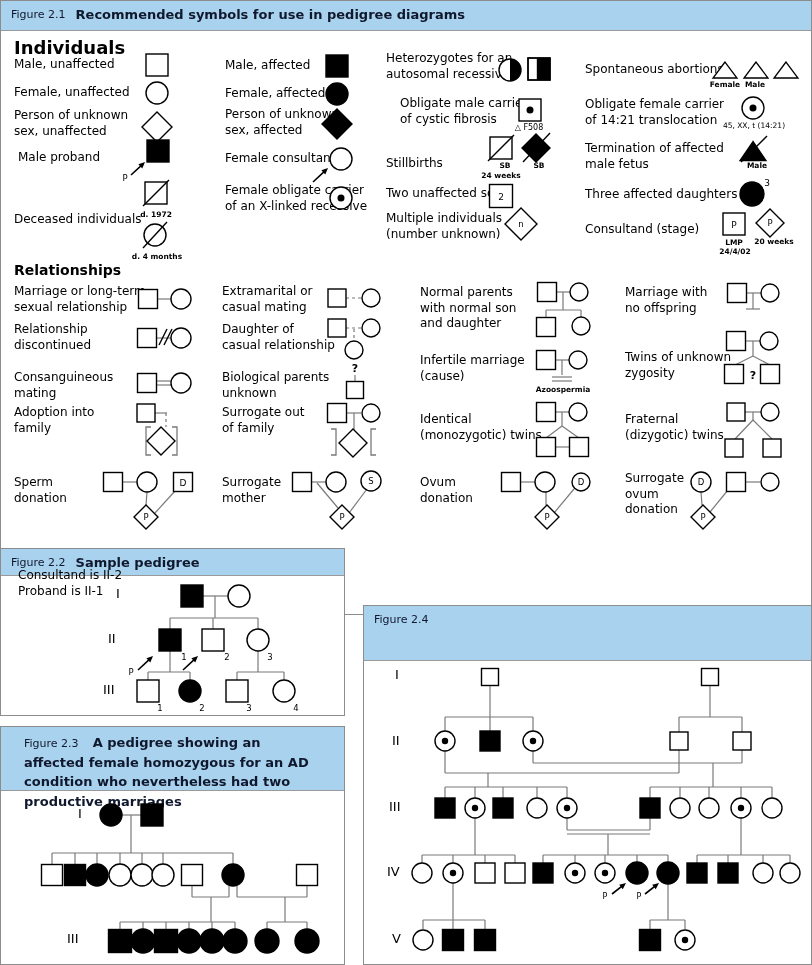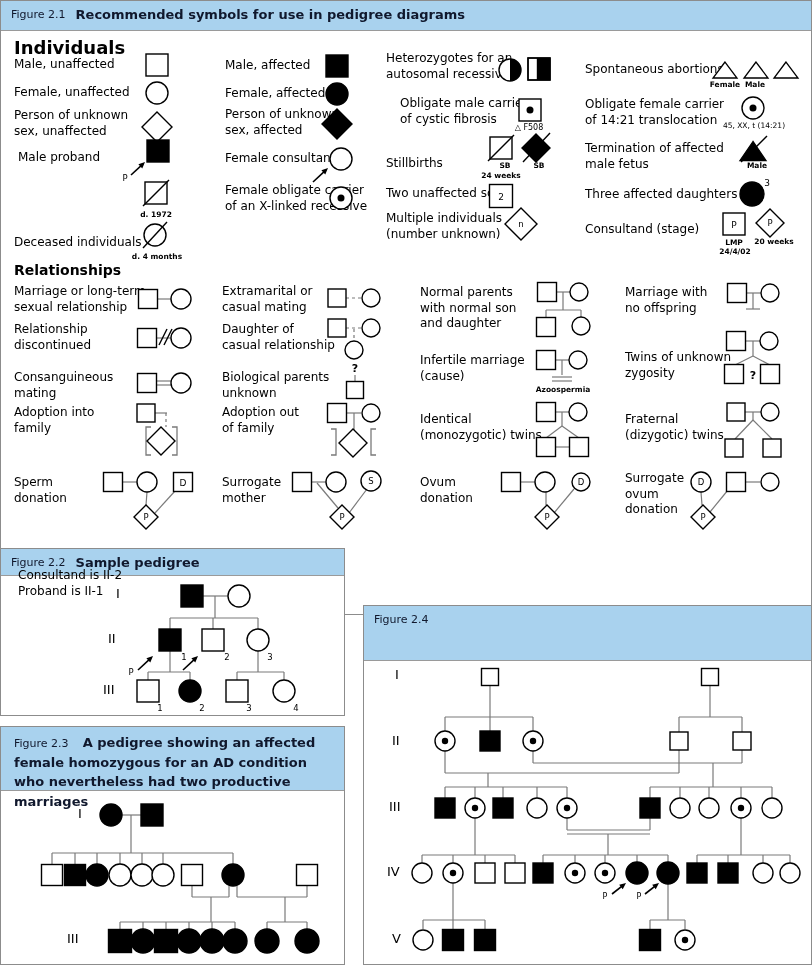--- a/index.html
+++ b/index.html
@@ -1,21 +1,21 @@
 <!DOCTYPE html>
 <html><head>
 <meta charset="utf-8">
 <style>
   html,body{margin:0;padding:0;background:#fff;}
   .page{position:relative;width:812px;height:965px;background:#fff;overflow:hidden;
         font-family:"DejaVu Sans",sans-serif;color:#000;}
   .panel{position:absolute;background:#fff;border:1px solid #8c8c8c;box-sizing:border-box;}
   .panel-header{background:#a9d2ee;border-bottom:1px solid #9a9a9a;box-sizing:border-box;
         display:flex;align-items:flex-start;gap:10px;padding:5px 10px;}
-  .panel-header.stack{display:block;padding:5px 13px;}
+  .panel-header.stack{display:block;padding:5px 23px;}
   .fig-label{font-size:11px;white-space:nowrap;padding-top:2px;color:#10182d;}
   .fig-title{font-size:13px;font-weight:bold;color:#10182d;line-height:1.35;}
   .panel-header.stack .fig-label{margin-right:9px;}
   .panel-header.stack .fig-title{display:inline;}
   #p21{left:0;top:0;width:812px;height:615px;}
   #p21 .panel-header{height:30px;}
   #p22{left:0;top:548px;width:345px;height:168px;}
   #p22 .panel-header{height:27px;}
   #p23{left:0;top:726px;width:345px;height:239px;}
   #p23 .panel-header{height:64px;}
@@ -78,21 +78,21 @@
 sex, affected</div>
       <div class="lbl" style="left: 18px; top: 150px;">Male proband</div>
       <div class="lbl" style="left: 225px; top: 151px;">Female consultand</div>
       <div class="lbl" style="left: 386px; top: 156px;">Stillbirths</div>
       <div class="lbl" style="left: 585px; top: 141px;">Termination of affected
 male fetus</div>
       <div class="lbl" style="left: 225px; top: 183px;">Female obligate carrier
 of an X-linked recessive</div>
       <div class="lbl" style="left: 386px; top: 186px;">Two unaffected sons</div>
       <div class="lbl" style="left: 585px; top: 187px;">Three affected daughters</div>
-      <div class="lbl" style="left: 14px; top: 212px; margin-top: 23px;">Deceased individuals</div>
+      <div class="lbl" style="left: 14px; top: 212px;">Deceased individuals</div>
       <div class="lbl" style="left: 386px; top: 211px;">Multiple individuals
 (number unknown)</div>
       <div class="lbl" style="left: 585px; top: 222px;">Consultand (stage)</div>
       <div class="lbl" style="left: 14px; top: 284px;">Marriage or long-term
 sexual relationship</div>
       <div class="lbl" style="left: 222px; top: 284px;">Extramarital or
 casual mating</div>
       <div class="lbl" style="left: 420px; top: 285px;">Normal parents
 with normal son
 and daughter</div>
@@ -105,21 +105,21 @@
       <div class="lbl" style="left: 420px; top: 353px;">Infertile marriage
 (cause)</div>
       <div class="lbl" style="left: 625px; top: 350px;">Twins of unknown
 zygosity</div>
       <div class="lbl" style="left: 14px; top: 370px;">Consanguineous
 mating</div>
       <div class="lbl" style="left: 222px; top: 370px;">Biological parents
 unknown</div>
       <div class="lbl" style="left: 14px; top: 405px;">Adoption into
 family</div>
-      <div class="lbl" style="left: 222px; top: 405px;">Adoption out
+      <div class="lbl" style="left: 222px; top: 405px;">Surrogate out
 of family</div>
       <div class="lbl" style="left: 420px; top: 412px;">Identical
 (monozygotic) twins</div>
       <div class="lbl" style="left: 625px; top: 412px;">Fraternal
 (dizygotic) twins</div>
       <div class="lbl" style="left: 14px; top: 475px;">Sperm
 donation</div>
       <div class="lbl" style="left: 222px; top: 475px;">Surrogate
 mother</div>
       <div class="lbl" style="left: 420px; top: 475px;">Ovum

